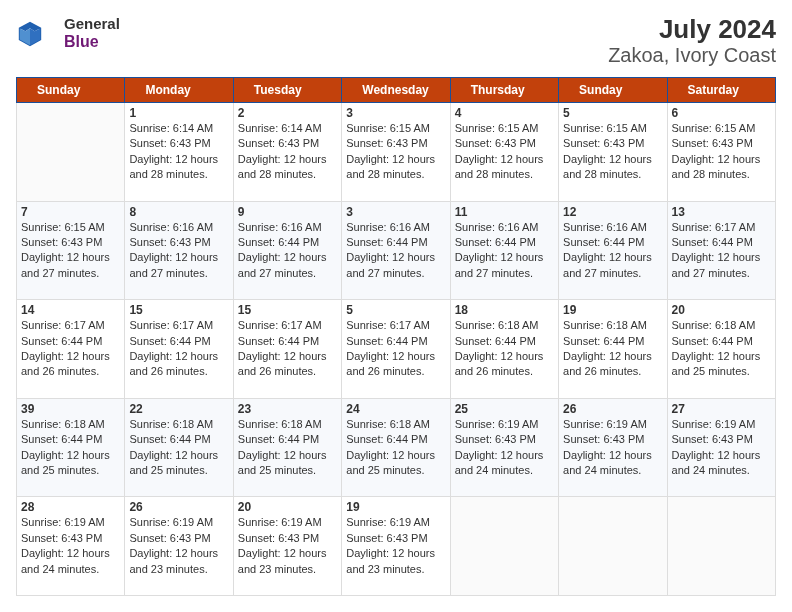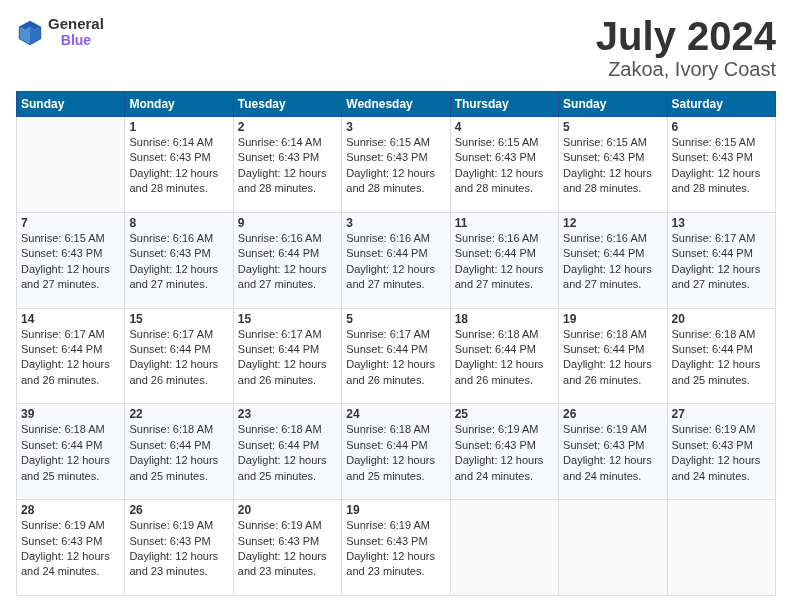--- a/index.html
+++ b/index.html
@@ -19,69 +19,68 @@
     }
     .header {
       display: flex;
       justify-content: space-between;
       align-items: flex-start;
       margin-bottom: 10px;
     }
     .logo {
       display: flex;
       align-items: center;
-      gap: 4px;
+      gap: 20px;
     }
     .logo-text {
       display: flex;
       flex-direction: column;
       line-height: 1.1;
     }
     .logo-general {
       font-size: 15px;
       font-weight: bold;
       color: #333;
     }
     .logo-blue {
-      font-size: 14px;
-      font-weight: bold;
-      color: #8b5cf6;
-      text-align: center;
+      font-size: 16px;
+      font-weight: bold;
+      color: #701a75;
     }
     .logo-icon {
       width: 28px;
       height: 28px;
     }
     .title-block {
       text-align: right;
     }
     .title-month {
-      font-size: 40px;
+      font-size: 26px;
       font-weight: bold;
       color: #333;
       line-height: 1;
     }
     .title-location {
       font-size: 20px;
       color: #555;
       margin-top: 2px;
     }
     .calendar {
       flex: 1;
       border: 1px solid #ccc;
       border-collapse: collapse;
       width: 100%;
       table-layout: fixed;
     }
     .calendar th {
-      background-color: #0369a1;
+      background-color: #c2410c;
       color: #fff;
       font-size: 12px;
       font-weight: bold;
-      padding: 5px 4px;
+      padding: 5px 20px;
       text-align: left;
       border: 1px solid #1a4f9a;
     }
     .calendar td {
       vertical-align: top;
       padding: 3px 4px;
       border: 1px solid #ddd;
       font-size: 10px;
       color: #333;
       background: #fff;

